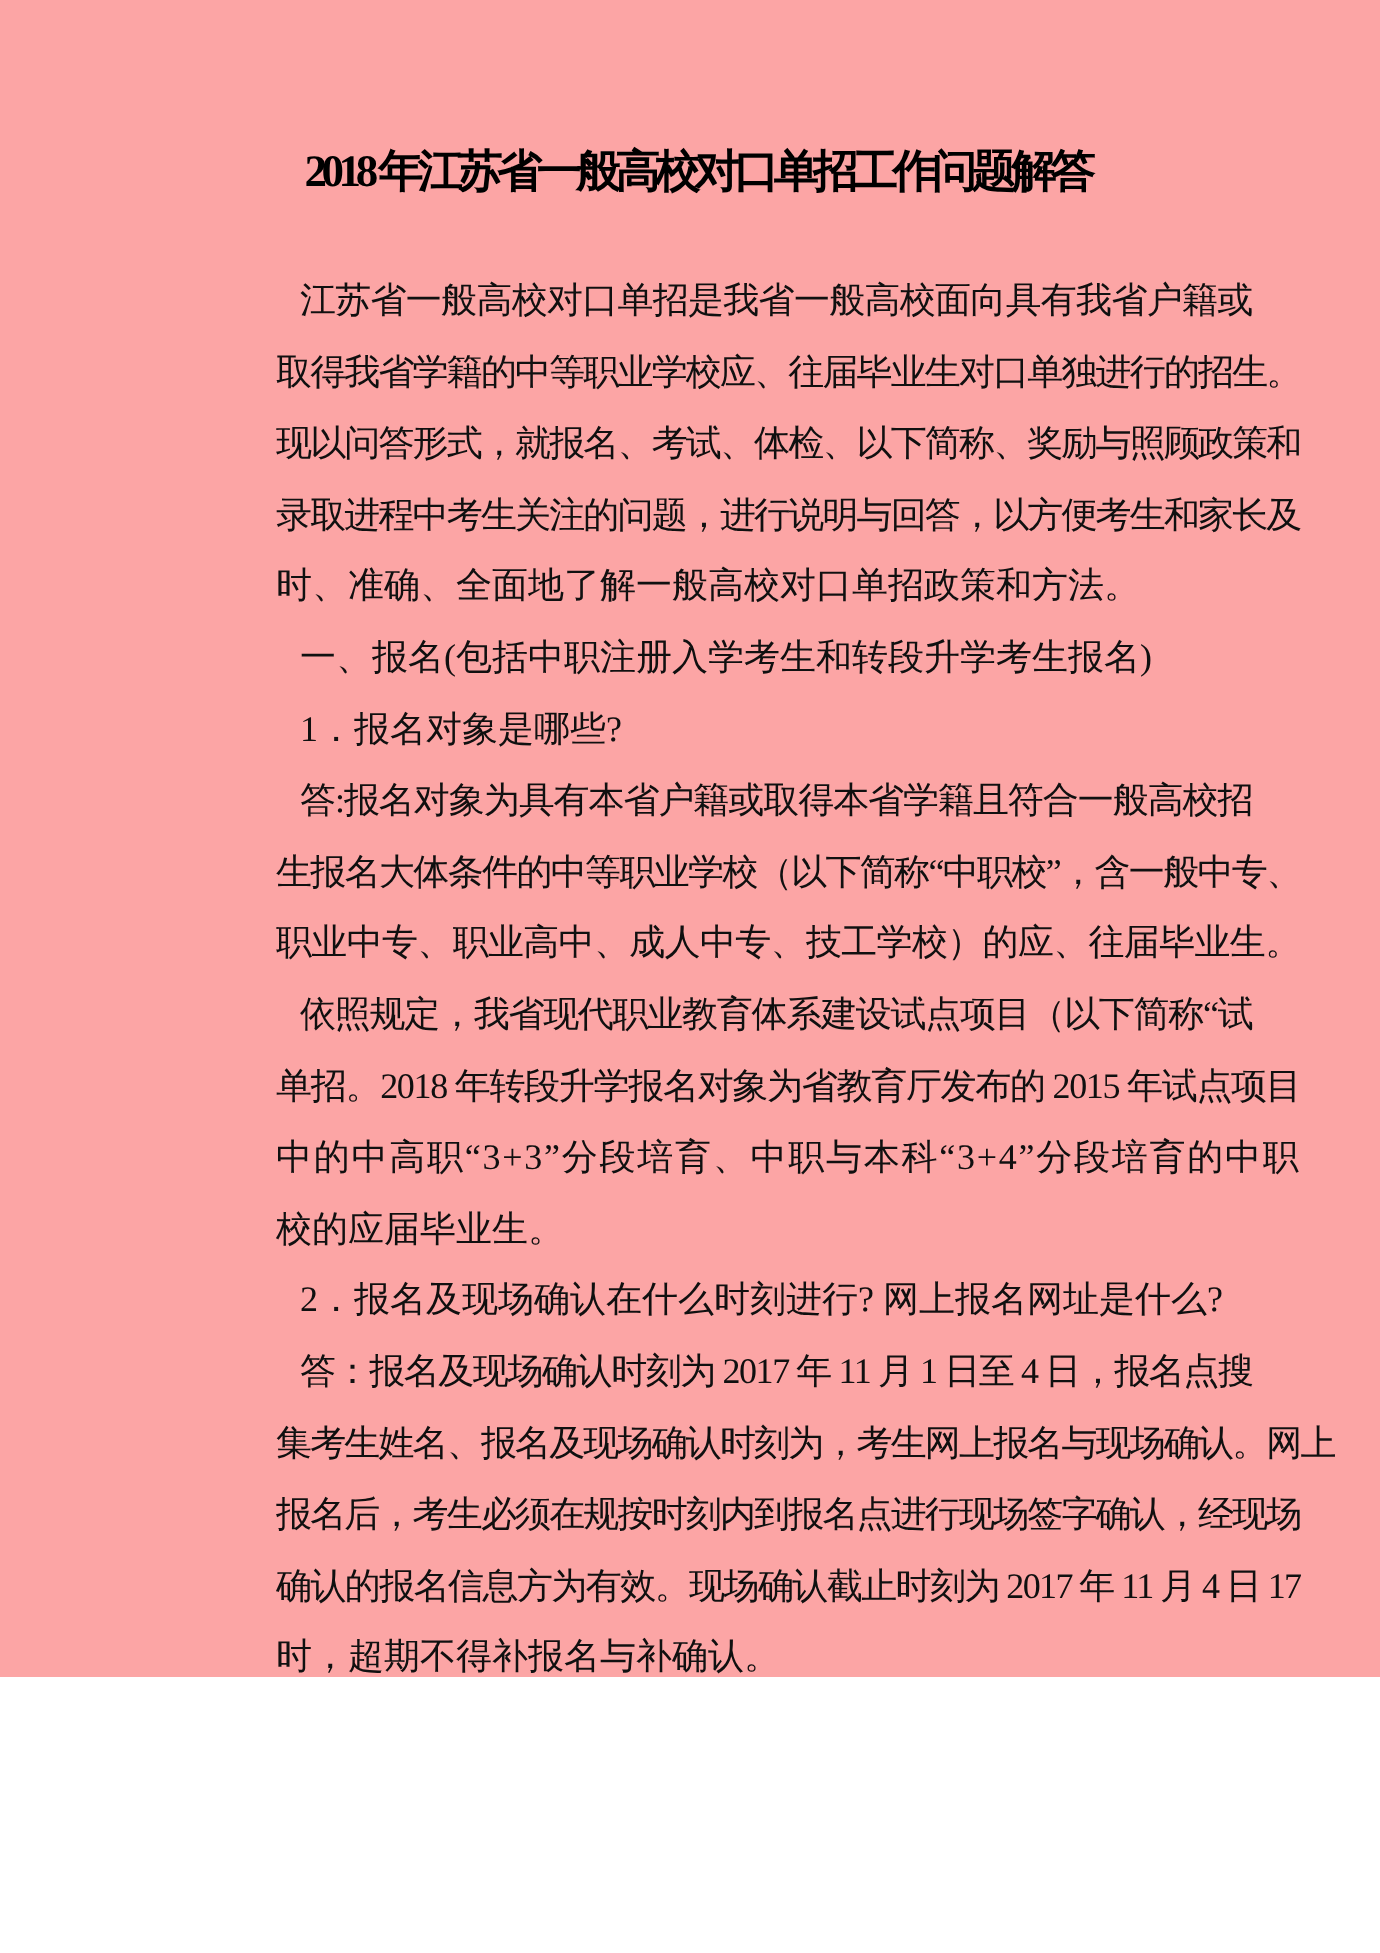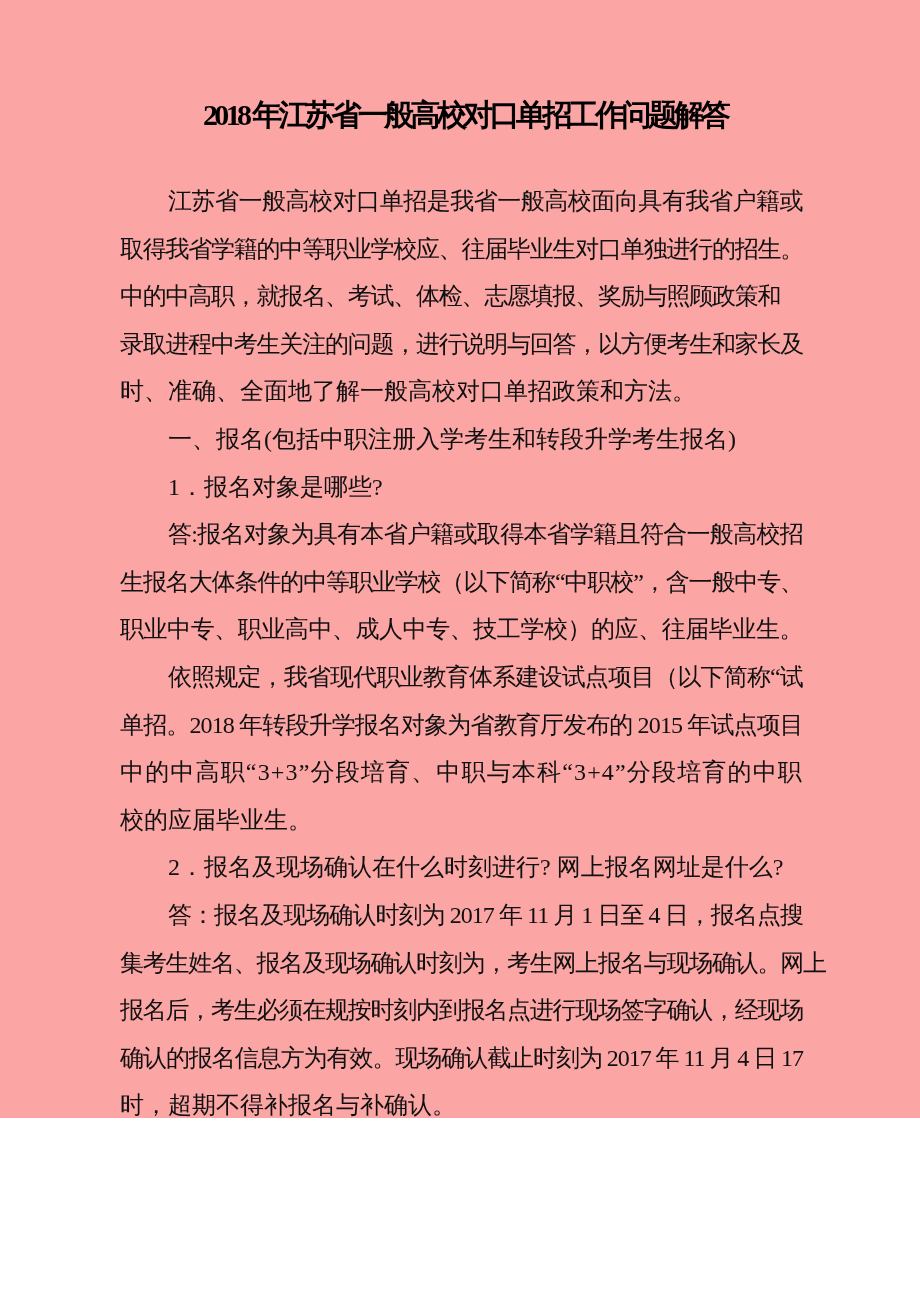--- a/index.html
+++ b/index.html
@@ -31,49 +31,50 @@
     font-weight: 700;
     white-space: nowrap;
     color: #000000;
   }
   .doc-title .txt {
     display: inline-block;
   }
   .doc-body {
     position: absolute;
     top: 178px;
-    left: 120px;
+    left: 152px;
     width: 683px;
     font-family: Liberation Serif, serif;
   }
   .line {
     height: 47.6px;
     line-height: 47.6px;
     font-size: 24px;
     white-space: nowrap;
   }
   .line .txt {
     display: inline-block;
     vertical-align: top;
+    margin-left: 32px;
   }
   .line.indent .txt {
     margin-left: 48px;
   }
 </style>
 </head>
 <body>
 
 <div class="page">
   <div class="doc-title">
     <span class="txt" style="letter-spacing: -3.63043px;">2018 年江苏省一般高校对口单招工作问题解答</span>
   </div>
   <div class="doc-body">
       <div class="line indent"><span class="txt" style="letter-spacing: -0.481481px;">江苏省一般高校对口单招是我省一般高校面向具有我省户籍或</span></div>
       <div class="line"><span class="txt" style="letter-spacing: -1.23333px;">取得我省学籍的中等职业学校应、往届毕业生对口单独进行的招生。</span></div>
-      <div class="line"><span class="txt" style="letter-spacing: -1.23333px;">中的中高职，就报名、考试、体检、志愿填报、奖励与照顾政策和</span></div>
+      <div class="line"><span class="txt" style="letter-spacing: -1.23333px;">现以问答形式，就报名、考试、体检、以下简称、奖励与照顾政策和</span></div>
       <div class="line"><span class="txt" style="letter-spacing: -1.23333px; text-align: right;">录取进程中考生关注的问题，进行说明与回答，以方便考生和家长及</span></div>
       <div class="line"><span class="txt">时、准确、全面地了解一般高校对口单招政策和方法。</span></div>
       <div class="line indent"><span class="txt">一、报名(包括中职注册入学考生和转段升学考生报名)</span></div>
       <div class="line indent"><span class="txt">1．报名对象是哪些?</span></div>
       <div class="line indent"><span class="txt" style="letter-spacing: -0.702567px;">答:报名对象为具有本省户籍或取得本省学籍且符合一般高校招</span></div>
       <div class="line"><span class="txt" style="letter-spacing: -1.10685px;">生报名大体条件的中等职业学校（以下简称“中职校”，含一般中专、</span></div>
       <div class="line"><span class="txt" style="letter-spacing: -0.448276px;">职业中专、职业高中、成人中专、技工学校）的应、往届毕业生。</span></div>
       <div class="line indent"><span class="txt" style="letter-spacing: -0.844866px;">依照规定，我省现代职业教育体系建设试点项目（以下简称“试</span></div>
       <div class="line"><span class="txt" style="letter-spacing: -0.861111px; text-align: right;">单招。2018 年转段升学报名对象为省教育厅发布的 2015 年试点项目</span></div>
       <div class="line"><span class="txt" style="letter-spacing: 1.16602px;">中的中高职“3+3”分段培育、中职与本科“3+4”分段培育的中职</span></div>

